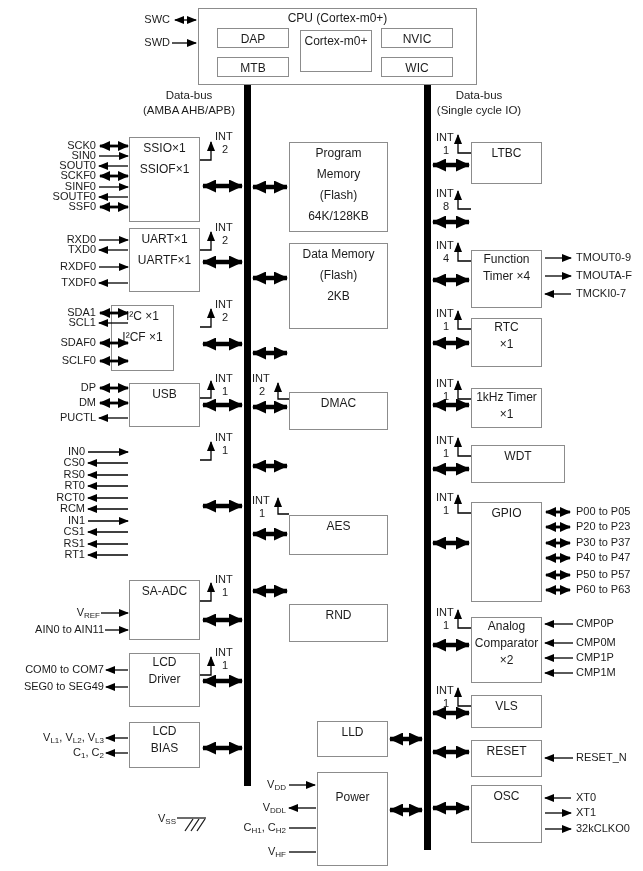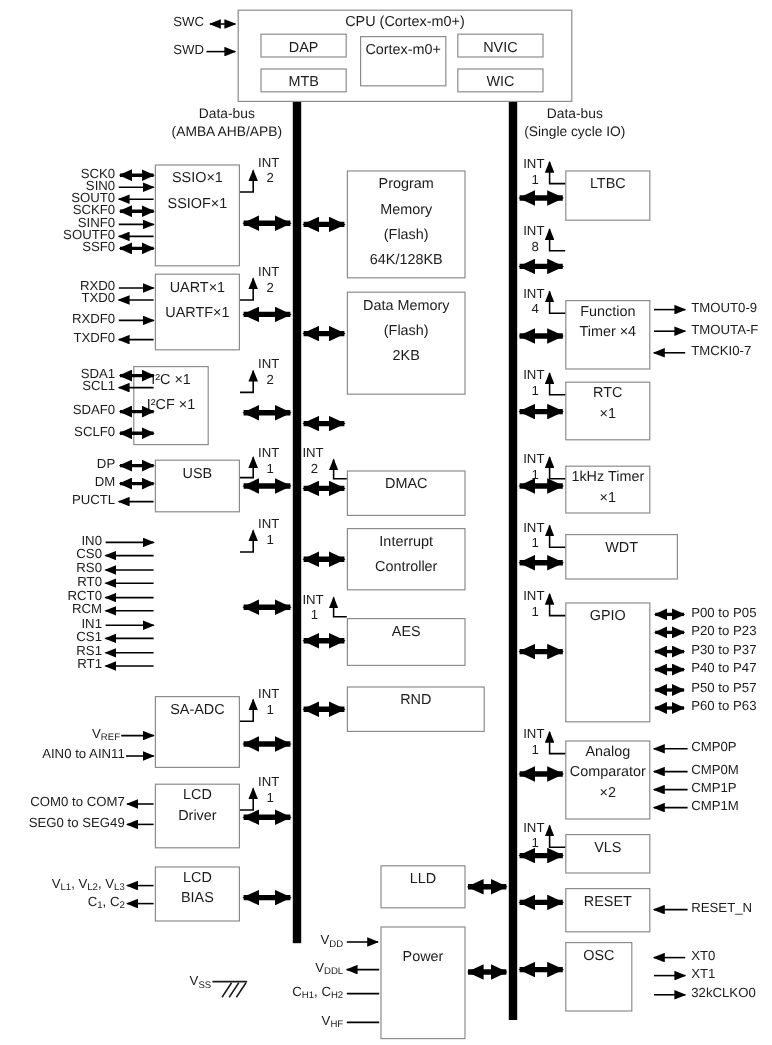--- a/index.html
+++ b/index.html
@@ -92,28 +92,24 @@
       <span>64K/128KB</span>
     </div>
   <div class="blk" style="left:289px;top:243px;width:99px;height:86px">
       <span>Data Memory</span>
       <span>(Flash)</span>
       <span>2KB</span>
     </div>
   <div class="blk" style="left:289px;top:392px;width:99px;height:38px">
       <span>DMAC</span>
     </div>
-  <div class="blk" style="left:289px;top:440px;width:99px;height:52px">
-      <span>Interrupt</span>
-      <span>Controller</span>
-    </div>
   <div class="blk" style="left:289px;top:515px;width:99px;height:40px">
       <span>AES</span>
     </div>
-  <div class="blk" style="left:289px;top:572px;width:115px;height:38px">
+  <div class="blk" style="left:289px;top:604px;width:99px;height:38px">
       <span>RND</span>
     </div>
   <div class="blk" style="left:317px;top:721px;width:71px;height:36px">
       <span>LLD</span>
     </div>
   <div class="blk" style="left:317px;top:772px;width:71px;height:94px;justify-content:flex-start;padding-top:14px">
       <span>Power</span>
     </div>
 
   <div class="blk" style="left:471px;top:142px;width:71px;height:42px">
@@ -141,21 +137,21 @@
       <span>Analog</span>
       <span>Comparator</span>
       <span>×2</span>
     </div>
   <div class="blk" style="left:471px;top:695px;width:71px;height:33px">
       <span>VLS</span>
     </div>
   <div class="blk" style="left:471px;top:740px;width:71px;height:37px">
       <span>RESET</span>
     </div>
-  <div class="blk" style="left:471px;top:785px;width:56px;height:58px">
+  <div class="blk" style="left:471px;top:785px;width:71px;height:58px">
       <span>OSC</span>
     </div>
 
   <div class="int" style="left:215px;top:130px"><span>INT</span><span class="n">2</span></div>
   <div class="int" style="left:215px;top:221px"><span>INT</span><span class="n">2</span></div>
   <div class="int" style="left:215px;top:298px"><span>INT</span><span class="n">2</span></div>
   <div class="int" style="left:215px;top:372px"><span>INT</span><span class="n">1</span></div>
   <div class="int" style="left:215px;top:431px"><span>INT</span><span class="n">1</span></div>
   <div class="int" style="left:215px;top:573px"><span>INT</span><span class="n">1</span></div>
   <div class="int" style="left:215px;top:646px"><span>INT</span><span class="n">1</span></div>

